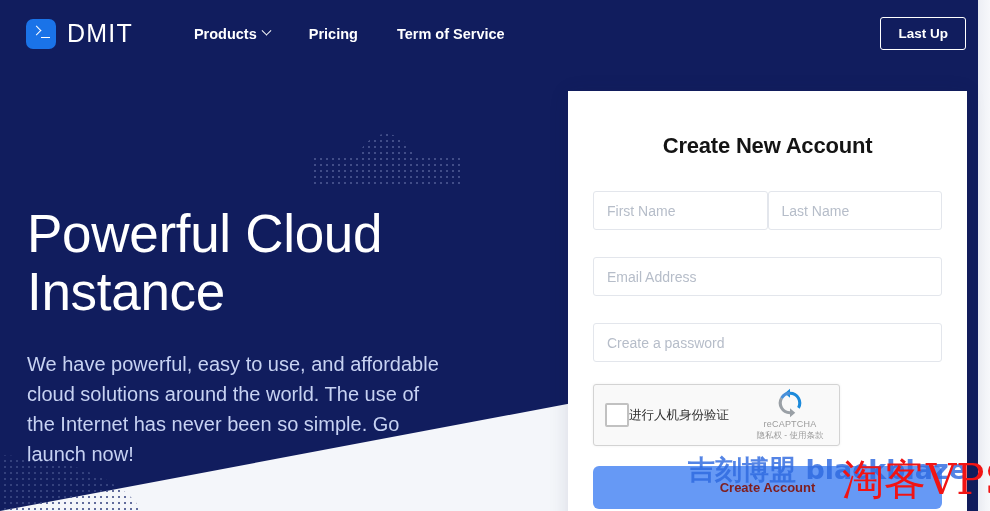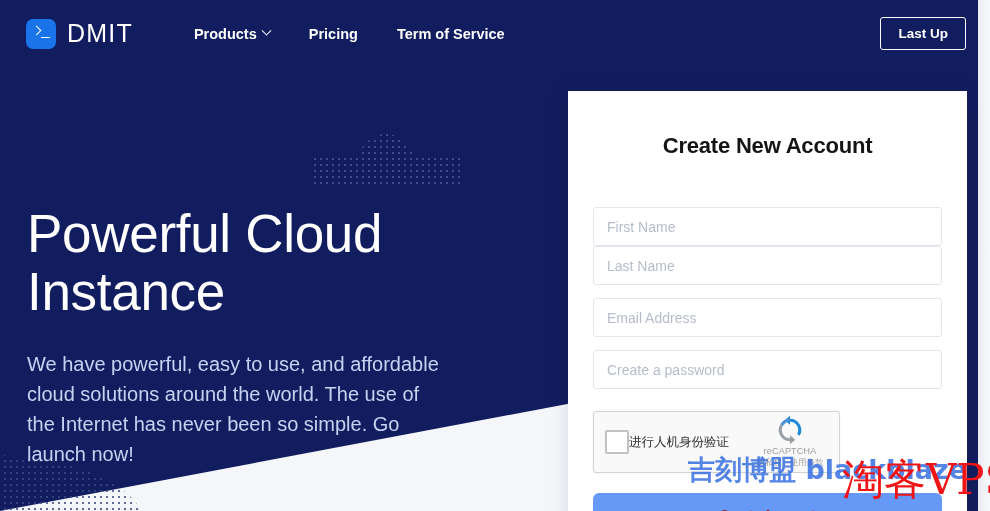--- a/index.html
+++ b/index.html
@@ -175,35 +175,35 @@
     padding: 0 25px;
   }
   .card-title {
     text-align: center;
     font-size: 22px;
     font-weight: bold;
     color: #141414;
     margin-top: 42px;
     letter-spacing: -0.2px;
   }
-  .field-row { display: flex; margin-top: 48px; flex-direction: column; }
+  .field-row { display: flex; margin-top: 32px; }
   .field {
     border: 1px solid #e3e6ec;
     border-radius: 3px;
     height: 39px;
     width: 100%;
     padding: 0 13px;
     font-size: 14px;
     font-family: inherit;
     color: #333;
     background: #fff;
     outline: none;
   }
   .field::placeholder { color: #b6bdc9; }
-  .field-single { margin-top: 13px; }
+  .field-single { margin-top: 27px; }
 
   
   .recaptcha {
     margin-top: 22px;
     width: 247px;
     height: 62px;
     border: 1px solid #d3d3d3;
     border-radius: 3px;
     background: #f9f9f9;
     display: flex;

